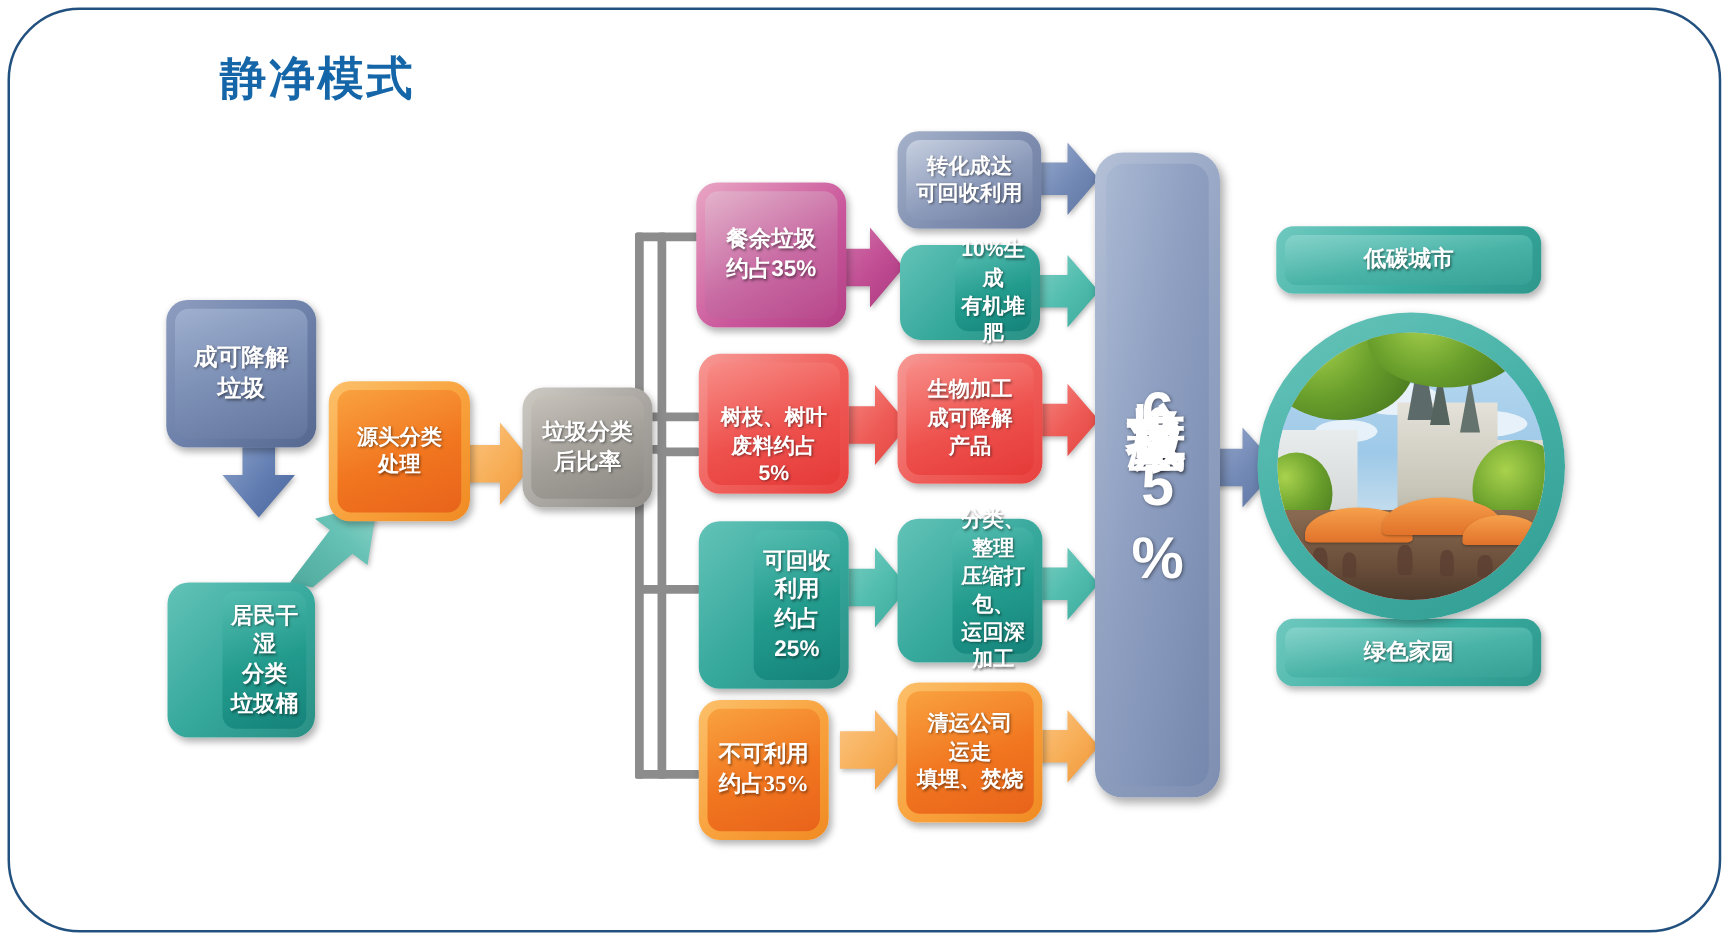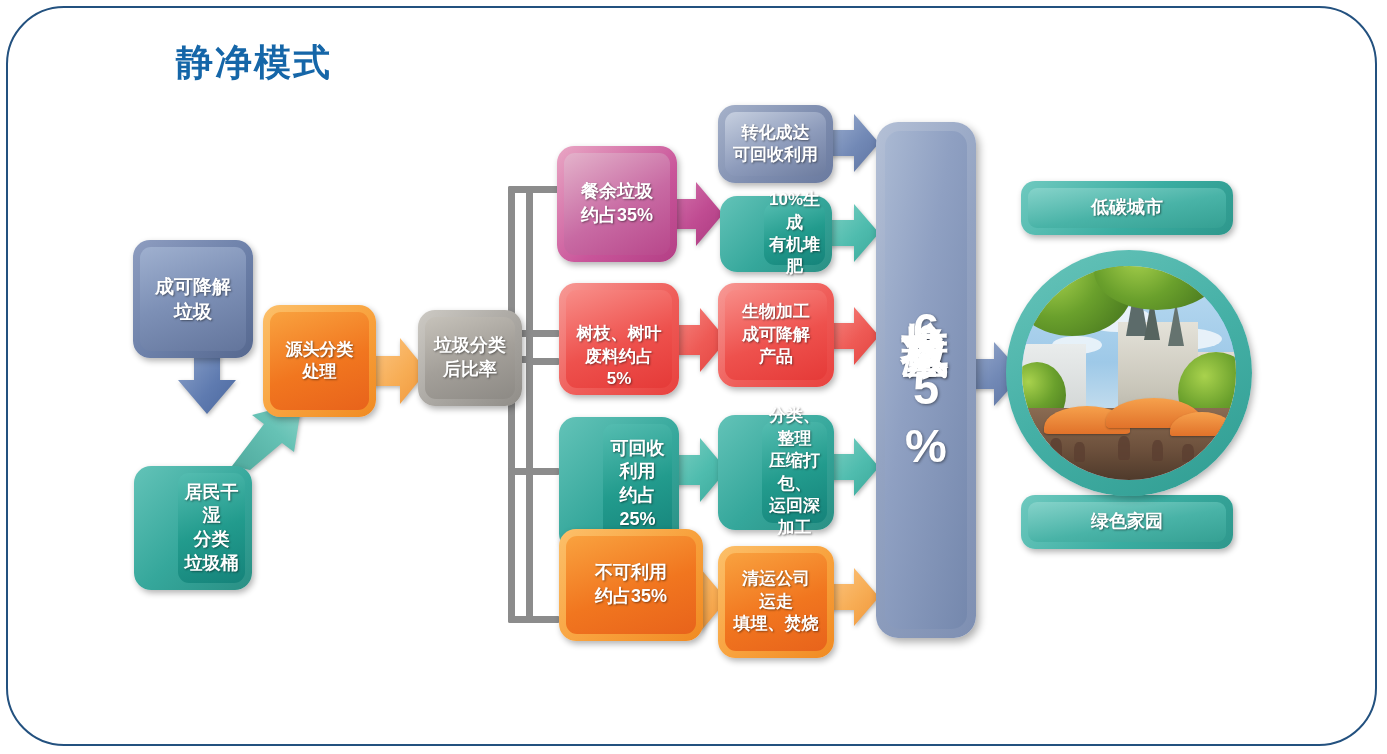--- a/index.html
+++ b/index.html
@@ -373,21 +373,21 @@
     </div>
   </div>
 
   <div class="node sk-teal" style="left:559px; top:417px; width:120px; height:134px;">
     <div class="inner">
       <div class="label" style="font-size:18px;">可回收利用
 约占25%</div>
     </div>
   </div>
 
-  <div class="node sk-orange" style="left:559px; top:529px; width:144px; height:112px;">
+  <div class="node sk-orange" style="left:559px; top:560px; width:104px; height:112px;font-family:Liberation Serif, serif;">
     <div class="inner">
       <div class="label" style="font-size:18px;">不可利用
 约占35%</div>
     </div>
   </div>
 
   <div class="node sk-steelblue" style="left:718px; top:105px; width:115px; height:78px;">
     <div class="inner">
       <div class="label" style="font-size:17px;">转化成达
 可回收利用</div>

